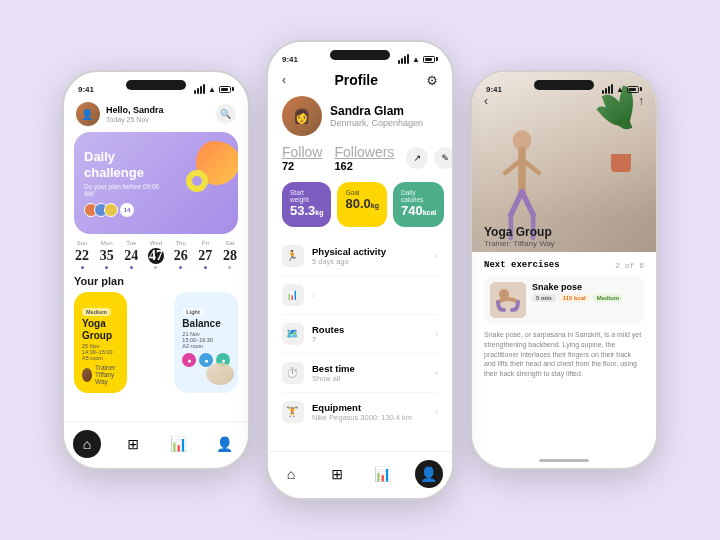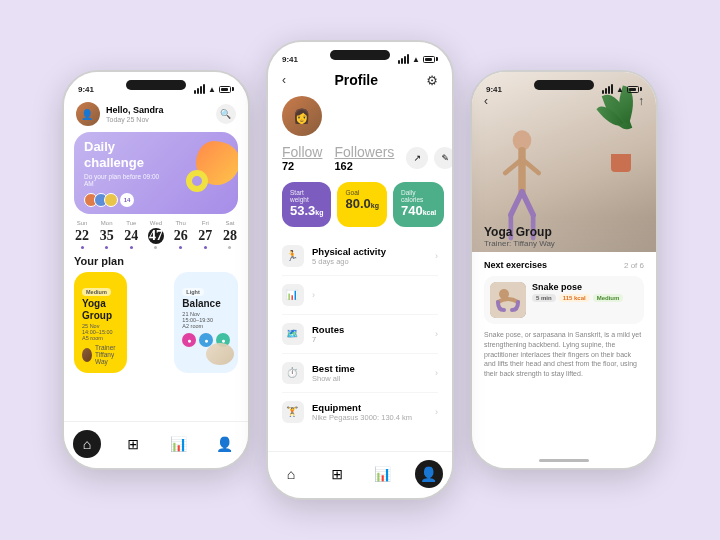--- a/index.html
+++ b/index.html
@@ -116,21 +116,21 @@
       border-radius: 50%;
       display: flex; align-items: center; justify-content: center;
       font-size: 9px;
     }
 
     
     .daily-challenge {
       margin: 0 10px 6px;
       background: linear-gradient(135deg, #c4b5f0, #a78de8);
       border-radius: 16px;
-      padding: 7px 10px;
+      padding: 17px 10px;
       position: relative;
       overflow: hidden;
       min-height: 72px;
     }
 
     .daily-challenge h3 {
       font-size: 13px;
       font-weight: 800;
       color: #fff;
       line-height: 1.2;
@@ -566,20 +566,21 @@
       padding: 8px 12px;
       flex: 1;
       overflow: hidden;
     }
 
     .next-header {
       display: flex;
       justify-content: space-between;
       align-items: center;
       margin-bottom: 6px;
+      font-family: Liberation Mono, monospace;
     }
 
     .next-label { font-size: 9px; font-weight: 700; }
     .next-count { font-size: 8px; color: #aaa; }
 
     .exercise-card {
       background: #f8f8f8;
       border-radius: 10px;
       padding: 6px;
       display: flex;
@@ -845,20 +846,24 @@
       </div>
 
       <div class="center-header">
         <span class="back-btn">‹</span>
         <h2>Profile</h2>
         <span class="gear-btn">⚙</span>
       </div>
 
       <div class="profile-info">
         <div class="profile-avatar">👩</div>
+        <div>
+          <div class="profile-name">Sandra Glam</div>
+          <div class="profile-loc">Denmark, Copenhagen</div>
+        </div>
       </div>
 
       <div class="follow-row">
         <div class="follow-item">
           <div class="follow-label">Follow</div>
           <div class="follow-num">72</div>
         </div>
         <div class="follow-item">
           <div class="follow-label">Followers</div>
           <div class="follow-num">162</div>

